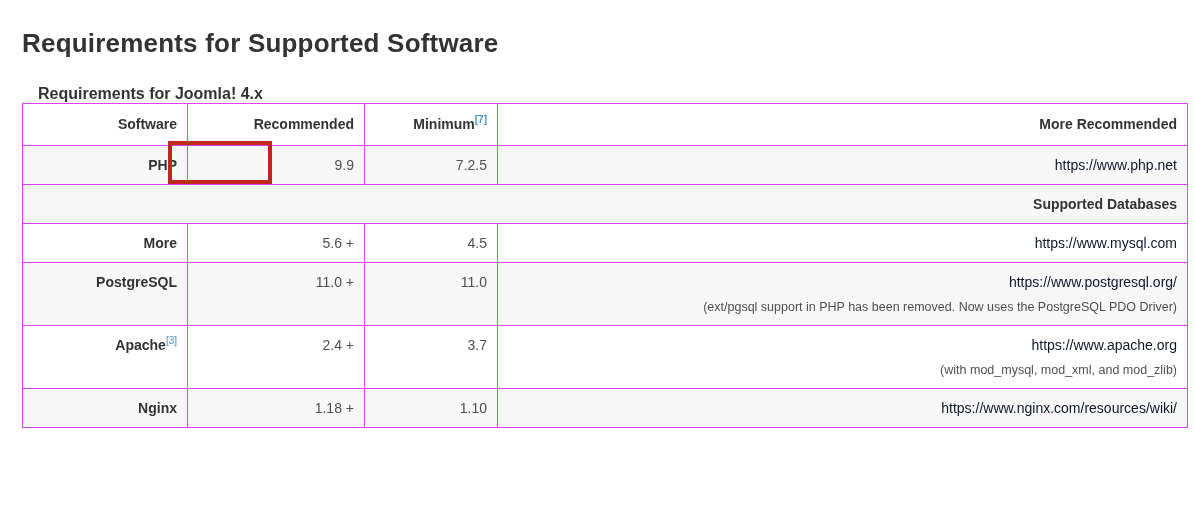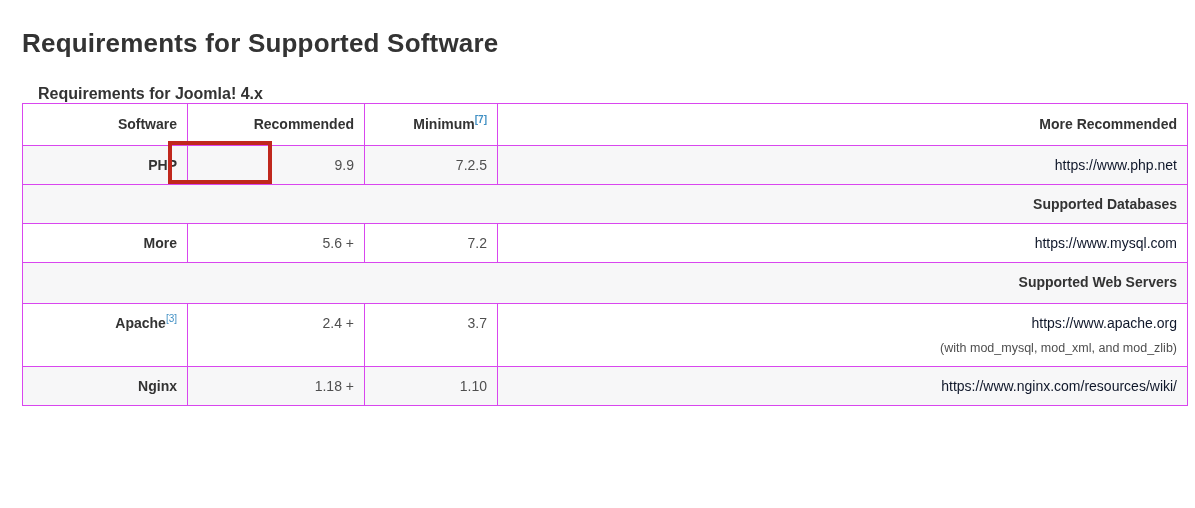--- a/index.html
+++ b/index.html
@@ -87,25 +87,31 @@
         <td>9.9</td>
         <td>7.2.5</td>
         <td><a>https://www.php.net</a></td>
       </tr>
       <tr class="h39 shaded">
         <td class="section-label" colspan="4">Supported Databases</td>
       </tr>
       <tr class="h39">
         <td class="software-name">More</td>
         <td>5.6 +</td>
-        <td>7.2</td>
+        <td>4.5</td>
         <td><a>https://www.mysql.com</a></td>
       </tr>
-      <tr class="h41 shaded">
-        <td class="section-label" colspan="4">Supported Web Servers</td>
+      <tr class="h59 shaded">
+        <td class="software-name">PostgreSQL</td>
+        <td>11.0 +</td>
+        <td>11.0</td>
+        <td>
+          <a>https://www.postgresql.org/</a>
+          <div class="cell-note">(ext/pgsql support in PHP has been removed. Now uses the PostgreSQL PDO Driver)</div>
+        </td>
       </tr>
       <tr class="h63">
         <td><span class="software-name">Apache</span><sup class="ref"><a>[3]</a></sup></td>
         <td>2.4 +</td>
         <td>3.7</td>
         <td>
           <a>https://www.apache.org</a>
           <div class="cell-note">(with mod_mysql, mod_xml, and mod_zlib)</div>
         </td>
       </tr>

